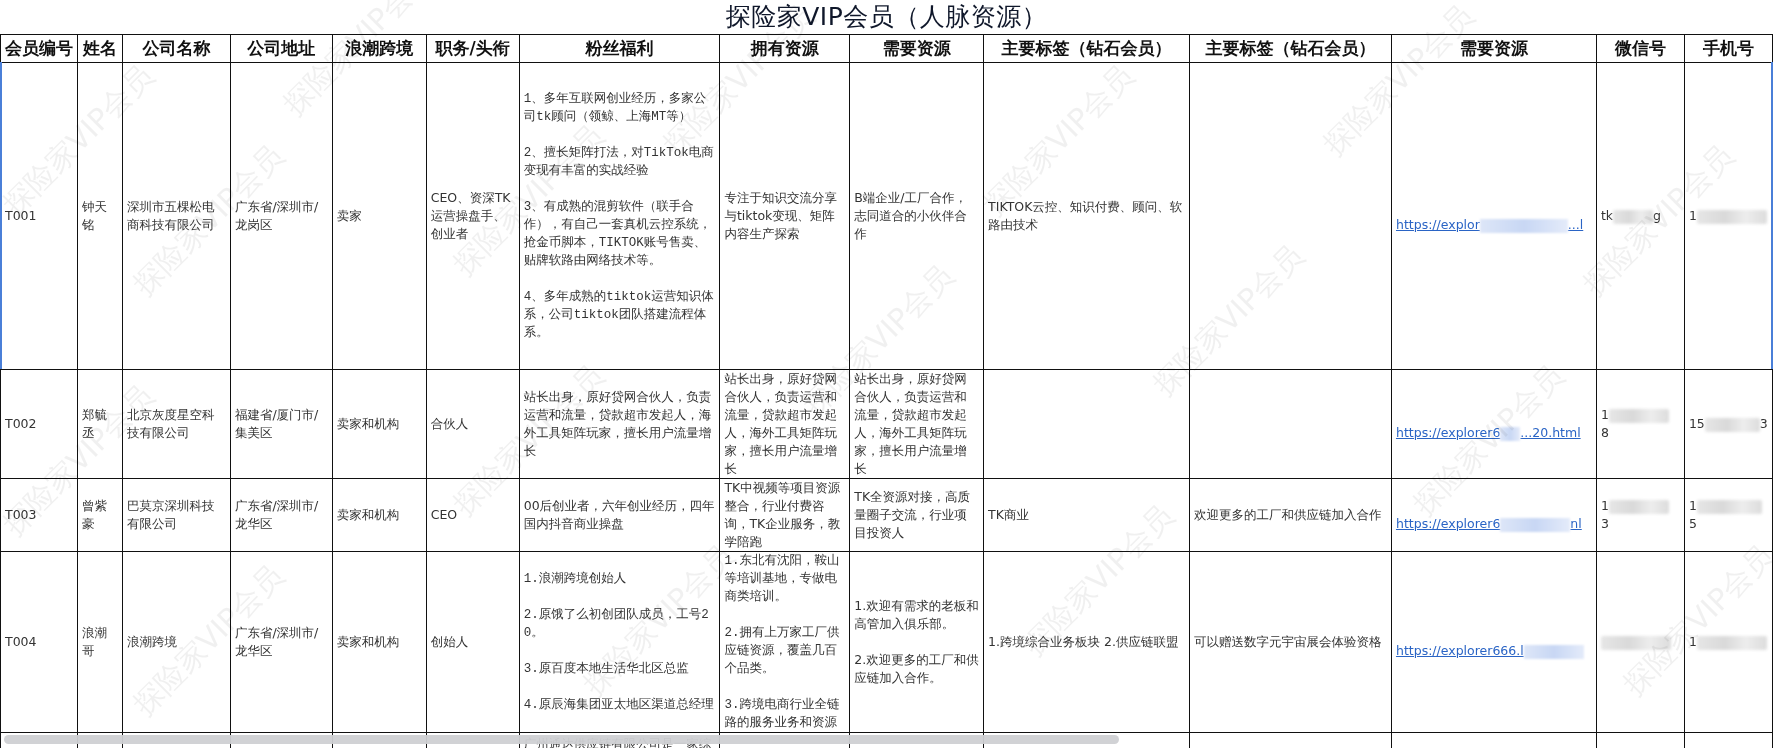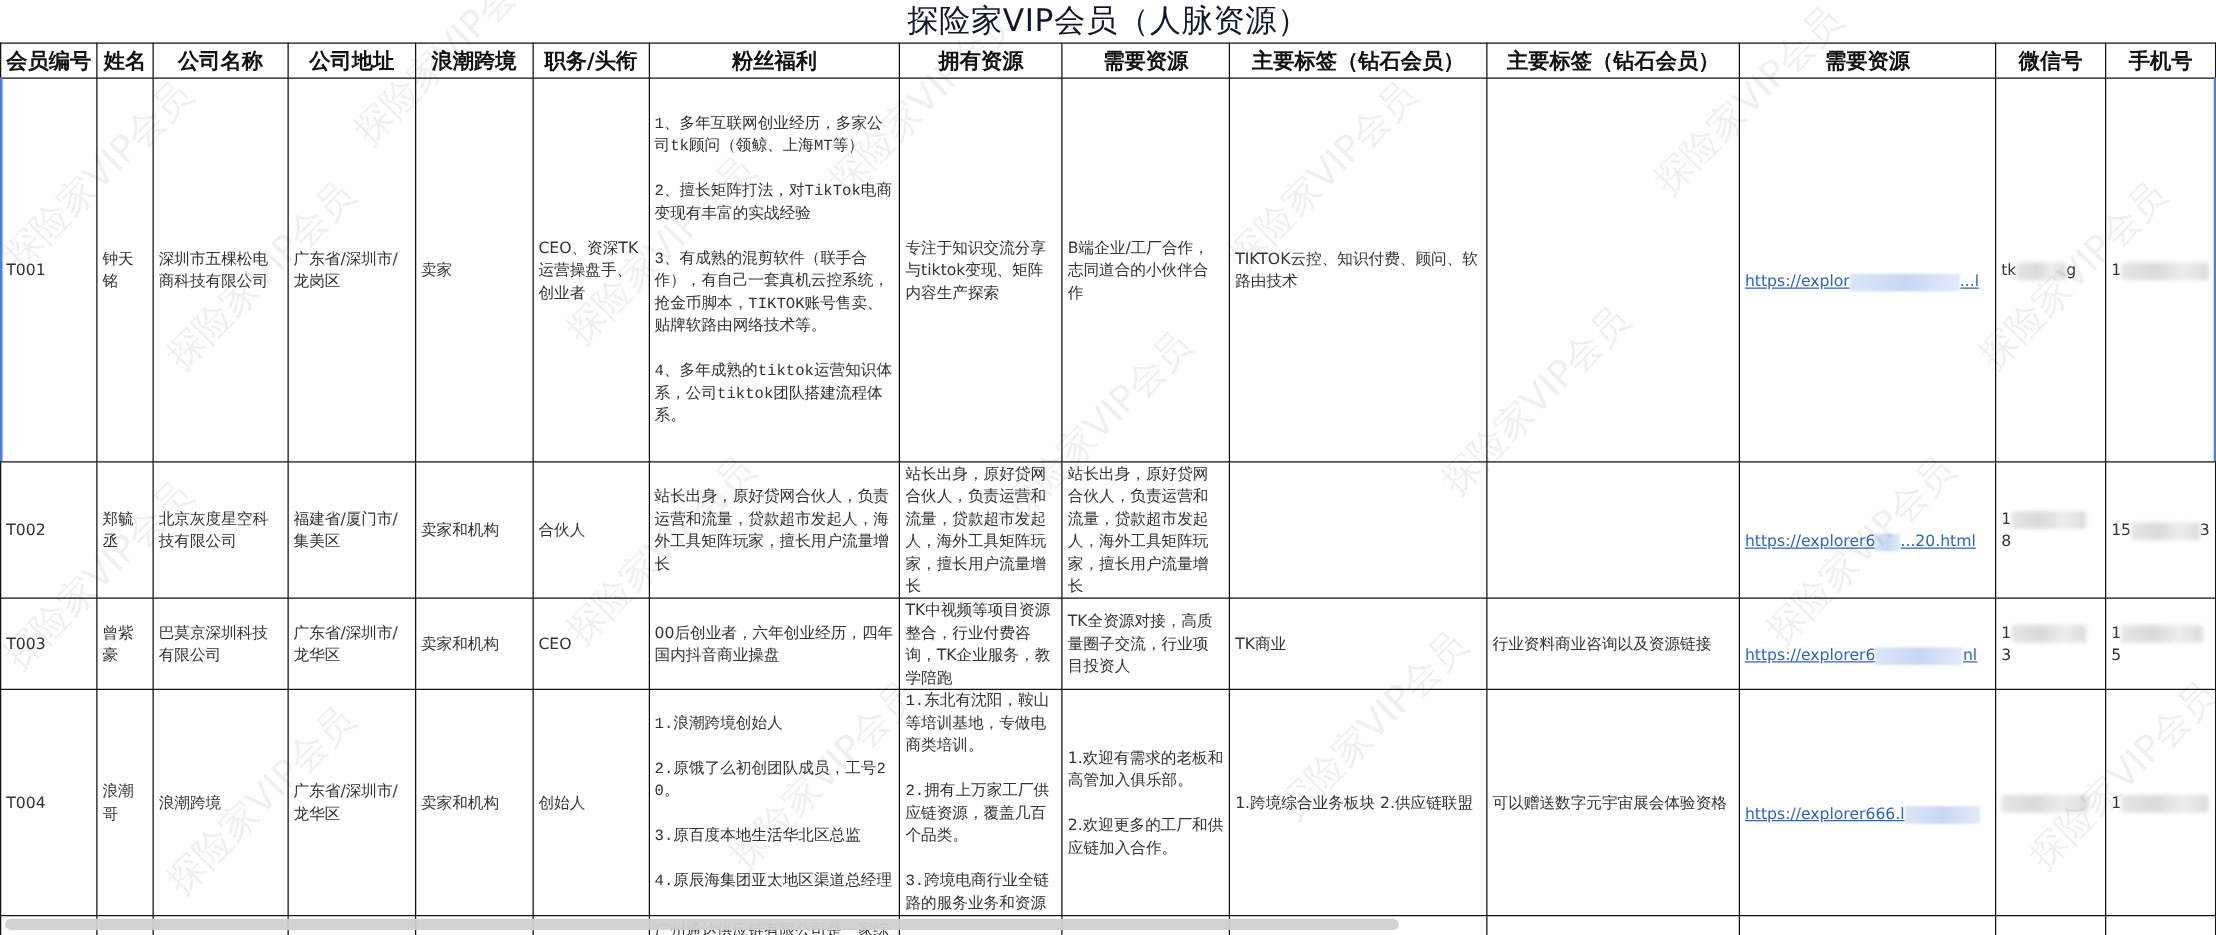--- a/index.html
+++ b/index.html
@@ -144,21 +144,21 @@
       <td>T003</td>
       <td class="tight">曾紫豪</td>
       <td>巴莫京深圳科技有限公司</td>
       <td>广东省/深圳市/龙华区</td>
       <td>卖家和机构</td>
       <td>CEO</td>
       <td>00后创业者，六年创业经历，四年国内抖音商业操盘</td>
       <td>TK中视频等项目资源整合，行业付费咨询，TK企业服务，教学陪跑</td>
       <td>TK全资源对接，高质量圈子交流，行业项目投资人</td>
       <td>TK商业</td>
-      <td>行业资料商业咨询以及资源链接</td>
+      <td>欢迎更多的工厂和供应链加入合作</td>
       <td>
         <a class="link"><span>https://explorer6</span><span class="blur-blue" style="width:70px"></span><span>nl</span></a>
       </td>
       <td><span>1</span><span class="blur" style="width:60px"></span><br><span>3</span></td>
       <td><span>1</span><span class="blur" style="width:65px"></span><span>5</span></td>
     </tr>
 
     <tr style="height:170px">
       <td>T004</td>
       <td class="tight">浪潮哥</td>

